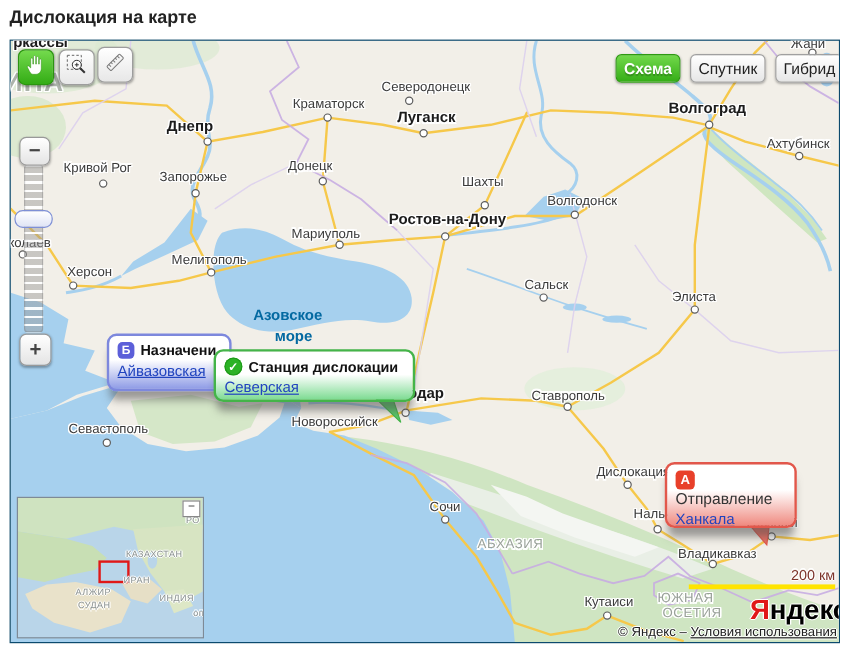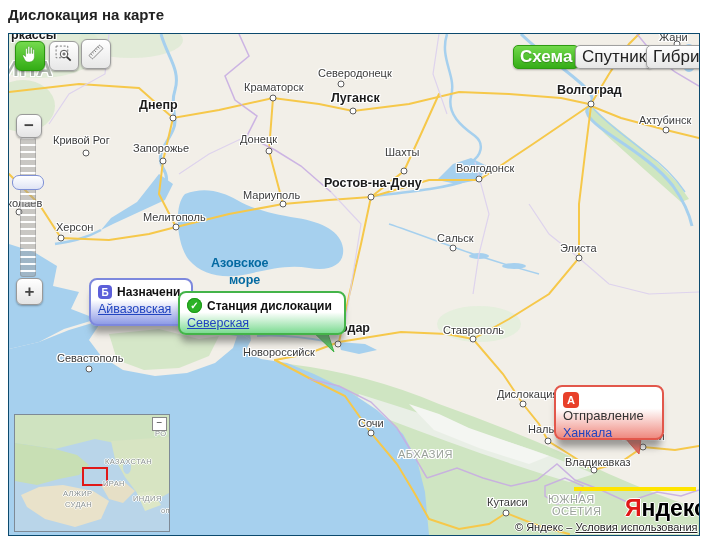--- a/index.html
+++ b/index.html
@@ -18,21 +18,21 @@
   .lbl-region-big{font-size:22px;font-weight:bold;color:#adb4ab;letter-spacing:1px;}
   .lbl-sea{font-size:12.5px;color:#0369a1;text-shadow:none;font-weight:bold;}
   .map-dot{position:absolute;width:5px;height:5px;background:#fff;border:1.5px solid #5c5c5c;
     border-radius:50%;transform:translate(-50%,-50%);}
   
   .tool-btn{position:absolute;width:28px;height:28px;border-radius:6px;z-index:40;
     display:flex;align-items:center;justify-content:center;box-shadow:0 1px 2px rgba(0,0,0,.35);cursor:pointer;}
   .tool-white{background:linear-gradient(#ffffff,#e7e7e7);border:1px solid #9d9d9d;}
   .tool-green{background:linear-gradient(#74da4d,#33ac15);border:1px solid #2b9410;}
   .type-btn{position:absolute;height:22px;border-radius:5px;z-index:40;padding:0 6px;
-    display:flex;align-items:center;justify-content:center;font-size:17px;cursor:pointer;
+    display:flex;align-items:center;justify-content:center;font-size:13px;cursor:pointer;
     box-shadow:0 1px 2px rgba(0,0,0,.3);}
   .type-white{background:linear-gradient(#ffffff,#e6e6e6);border:1px solid #a0a0a0;color:#222;}
   .type-green{background:linear-gradient(#72d94b,#35ad17);border:1px solid #2e9a12;color:#fff;font-weight:bold;
     text-shadow:0 1px 1px rgba(0,0,0,.25);}
   
   .zoom-btn{position:absolute;z-index:40;background:linear-gradient(#ffffff,#e4e4e4);border:1px solid #999;
     border-radius:6px;display:flex;align-items:center;justify-content:center;font-size:17px;font-weight:bold;
     color:#444;box-shadow:0 1px 2px rgba(0,0,0,.3);cursor:pointer;}
   #zoom-track{position:absolute;left:11px;top:103px;width:16px;height:140px;z-index:39;border-radius:3px;
     background:repeating-linear-gradient(to bottom, rgba(255,255,255,.95) 0 2px, rgba(150,150,150,.45) 2px 7px);
@@ -310,16 +310,17 @@
         <span class="mm-label" style="left: 140px; top: 14px;">РО</span>
         <span class="mm-label" style="left: 90px; top: 42px;">КАЗАХСТАН</span>
         <span class="mm-label" style="left: 88px; top: 64px;">ИРАН</span>
         <span class="mm-label" style="left: 8px; top: 74px; padding-left: 40px;">АЛЖИР</span>
         <span class="mm-label" style="left: 50px; top: 85px;">СУДАН</span>
         <span class="mm-label" style="left: 118px; top: 79px;">ИНДИЯ</span>
         <span class="mm-label" style="left: 146px; top: 91px;">оп</span>
       </div>
   </div>
 
+  <div id="scale-label">200 км</div>
   <div id="scale-bar"></div>
   <div id="logo"><span class="ya">Я</span><span class="rest">ндекс</span></div>
   <div id="copyright"><span>© Яндекс – </span><a>Условия использования</a></div>
 </div>
 
 </body></html>

